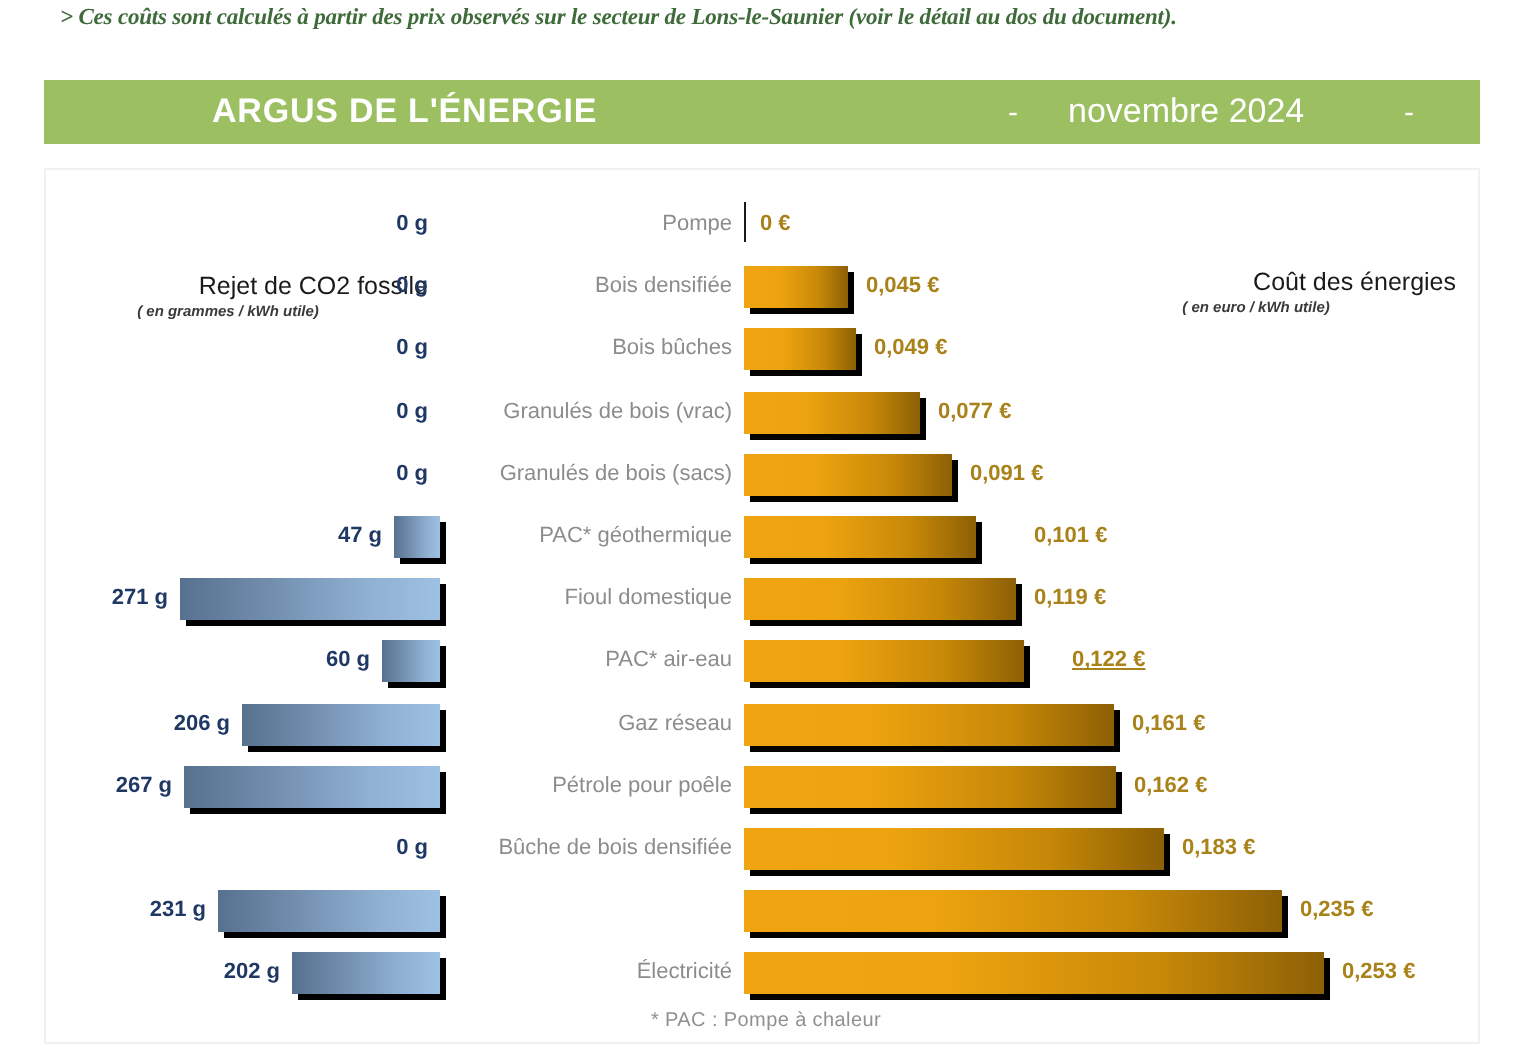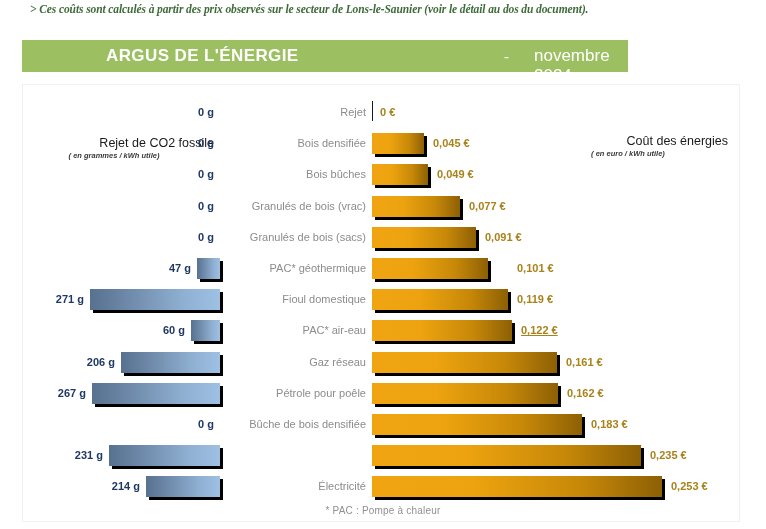--- a/index.html
+++ b/index.html
@@ -28,21 +28,21 @@
     color: #3f6b3a;
     letter-spacing: -0.1px;
     white-space: nowrap;
   }
 
   
   #banner {
     position: absolute;
     left: 22px;
     top: 40px;
-    width: 606px;
+    width: 718px;
     height: 32px;
     background: #9cbf61;
   }
   #banner-title {
     position: absolute;
     left: 84px;
     top: 6px;
     color: #ffffff;
     font-size: 17px;
     font-weight: bold;
@@ -213,21 +213,21 @@
 </div>
 
 <div class="caption" id="caption-right">
   <div class="cap-title">Coût des énergies</div>
   <div class="cap-sub">( en euro / kWh utile)</div>
 </div>
 
 <div id="rows">
     <div class="row" style="top: 100px;">
       <div class="co2-value" style="right: 552px;">0 g</div>
-      <div class="cat-label">Rejet</div>
+      <div class="cat-label">Pompe</div>
       <div class="cost-tick"></div>
       <div class="cost-value" style="left: 380px;">0 €</div>
     </div>
     <div class="row" style="top: 131.2px;">
       <div class="co2-value" style="right: 552px;">0 g</div>
       <div class="cat-label">Bois densifiée</div>
       <div class="cost-bar-wrap" style="width: 52px;">
         <div class="cost-bar" style="width: 52px;"></div>
       </div>
       <div class="cost-value" style="left: 433px;">0,045 €</div>
@@ -280,21 +280,21 @@
     </div>
     <div class="row" style="top: 318.4px;">
       <div class="co2-bar-wrap" style="left: 191px; width: 29px;">
         <div class="co2-bar" style="width: 29px;"></div>
       </div>
       <div class="co2-value" style="right: 581px;">60 g</div>
       <div class="cat-label">PAC* air-eau</div>
       <div class="cost-bar-wrap" style="width: 140px;">
         <div class="cost-bar" style="width: 140px;"></div>
       </div>
-      <div class="cost-value" style="left: 521px; text-decoration: underline;">0,122 €</div>
+      <div class="cost-value" style="left: 536px; text-decoration: underline;">0,122 €</div>
     </div>
     <div class="row" style="top: 349.6px;">
       <div class="co2-bar-wrap" style="left: 121px; width: 99px;">
         <div class="co2-bar" style="width: 99px;"></div>
       </div>
       <div class="co2-value" style="right: 651px;">206 g</div>
       <div class="cat-label">Gaz réseau</div>
       <div class="cost-bar-wrap" style="width: 185px;">
         <div class="cost-bar" style="width: 185px;"></div>
       </div>
@@ -326,21 +326,21 @@
       <div class="co2-value" style="right: 663px;">231 g</div>
       <div class="cost-bar-wrap" style="width: 269px;">
         <div class="cost-bar" style="width: 269px;"></div>
       </div>
       <div class="cost-value" style="left: 650px;">0,235 €</div>
     </div>
     <div class="row" style="top: 474.4px;">
       <div class="co2-bar-wrap" style="left: 146px; width: 74px;">
         <div class="co2-bar" style="width: 74px;"></div>
       </div>
-      <div class="co2-value" style="right: 626px;">214 g</div>
+      <div class="co2-value" style="right: 626px;">202 g</div>
       <div class="cat-label">Électricité</div>
       <div class="cost-bar-wrap" style="width: 290px;">
         <div class="cost-bar" style="width: 290px;"></div>
       </div>
       <div class="cost-value" style="left: 671px;">0,253 €</div>
     </div>
   </div>
 
 <div id="footnote">* PAC  :  Pompe à chaleur</div>
 

